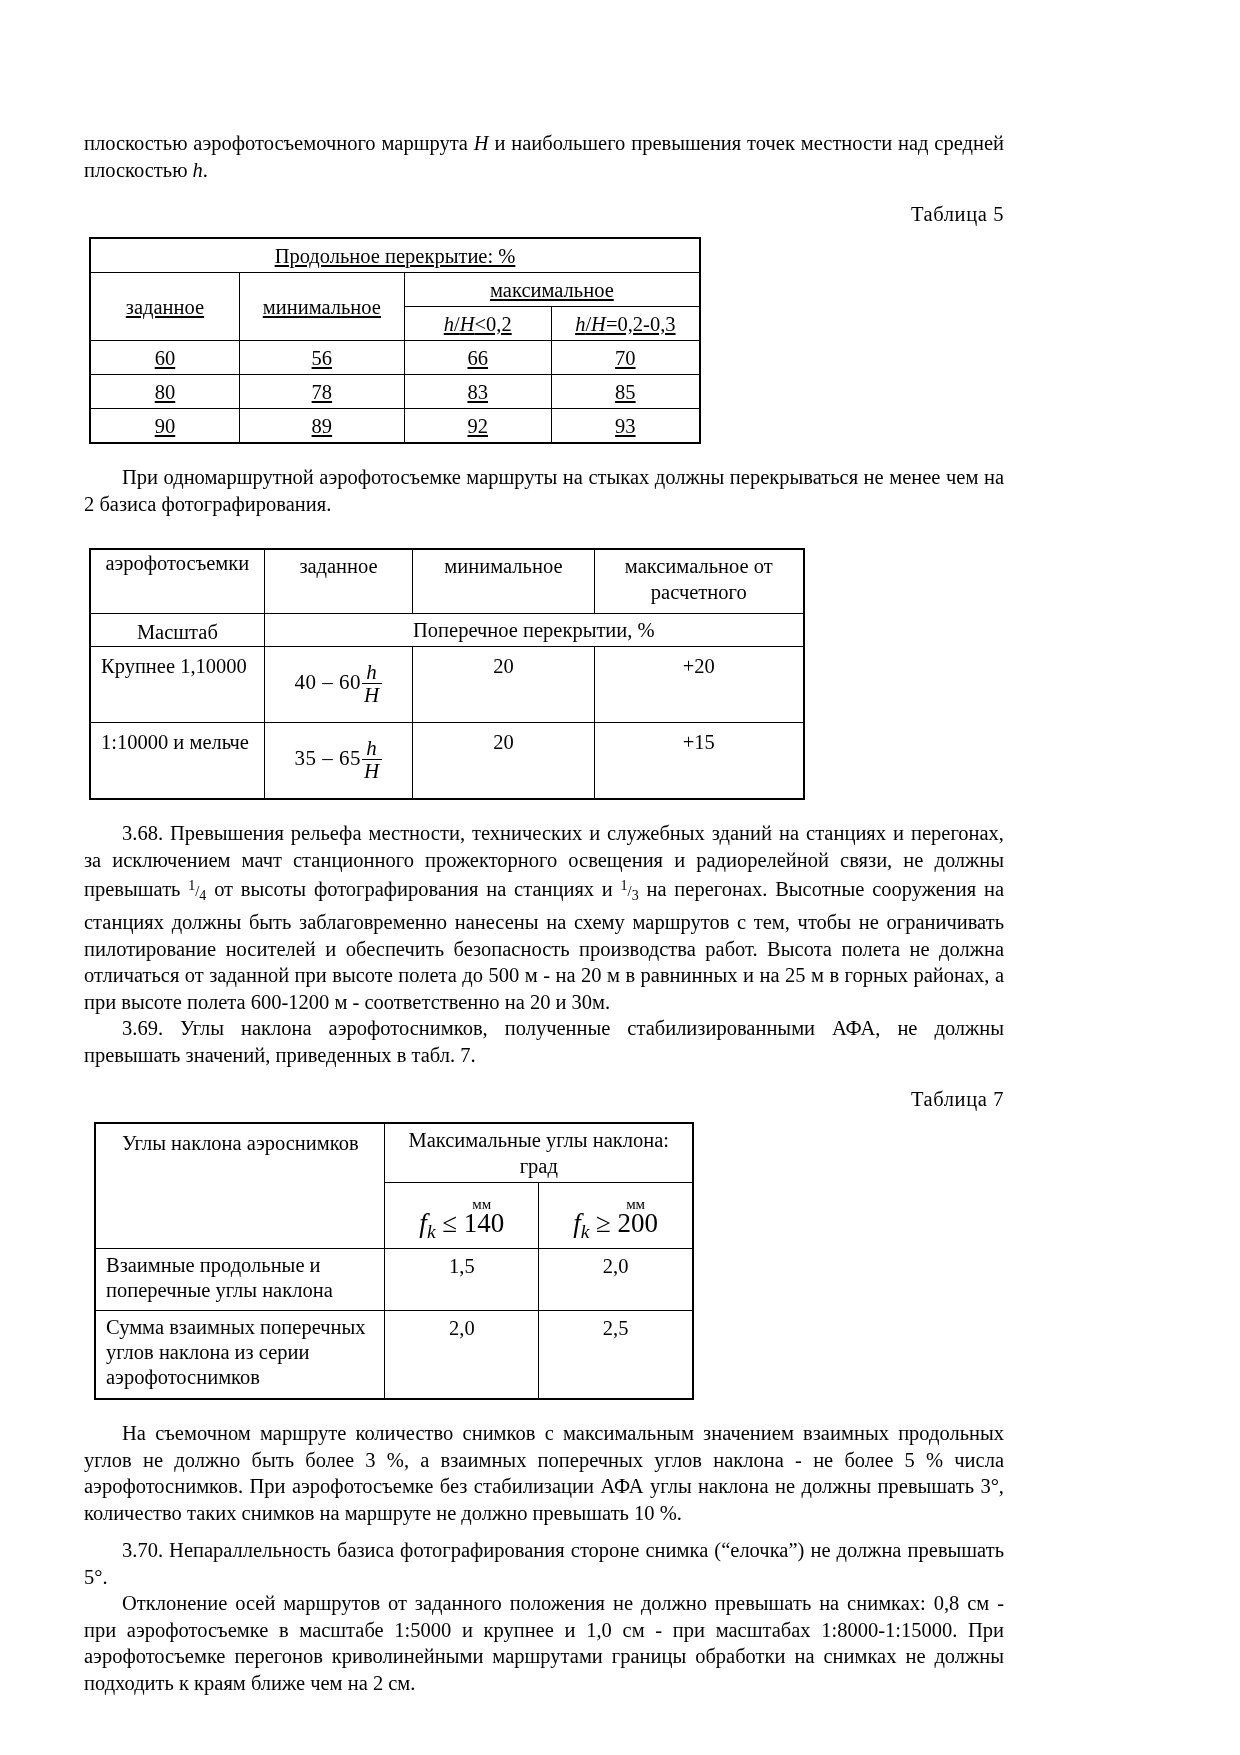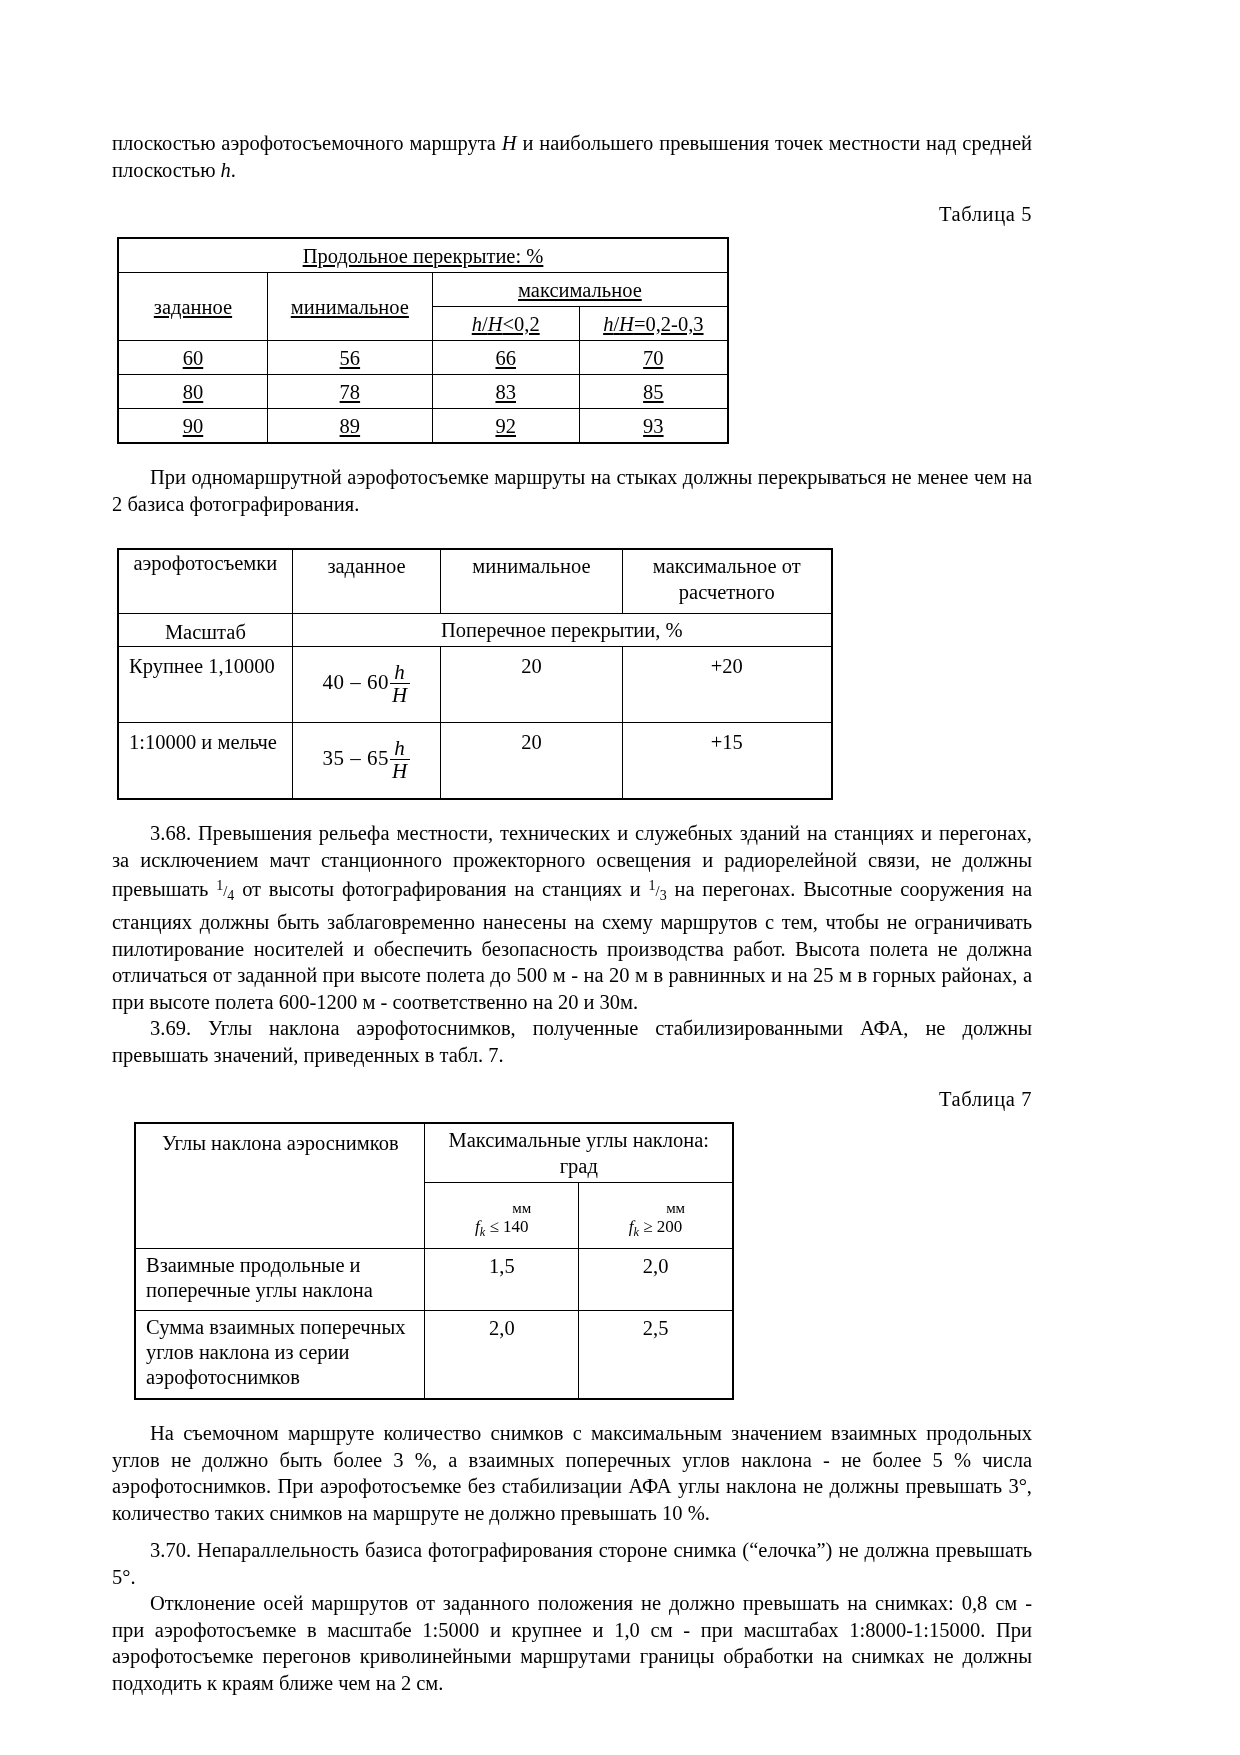--- a/index.html
+++ b/index.html
@@ -10,21 +10,21 @@
   body {
     font-family: "Liberation Serif", "DejaVu Serif", serif;
     color: #000000;
   }
   .page {
     width: 1240px;
     height: 1755px;
     position: relative;
     background: #ffffff;
     box-sizing: border-box;
-    padding: 130px 160px 0 112px;
+    padding: 130px 160px 0 84px;
   }
   .content {
     width: 920px;
   }
   p {
     margin: 0;
     font-size: 20.5px;
     line-height: 26.5px;
     text-align: justify;
     text-justify: inter-word;
@@ -67,21 +67,21 @@
   
   #table6 {
     width: 716px;
     margin-left: 5px;
   }
   #table6 td.left { text-align: left; padding-left: 10px; margin-top: 25px; }
 
   
   #table7 {
     width: 600px;
-    margin-left: 22px;
+    margin-left: 10px;
     border-radius: 23px;
   }
   #table7 td.left { text-align: left; padding-left: 10px; }
   #table7 td.top { vertical-align: top; }
   .ital { font-style: italic; }
   .frac {
     display: inline-block;
     vertical-align: middle;
     text-align: center;
     line-height: 1.05;
@@ -119,21 +119,21 @@
     font-size: 0.72em;
   }
   .mm-label {
     font-size: 15px;
     display: block;
     line-height: 14px;
     margin-left: 40px;
   }
   .fk-line {
     display: block;
-    font-size: 17px;
+    font-size: 27px;
     line-height: 24px;
   }
   .cell-two-line { line-height: 25px; }
 </style>
 </head>
 <body>
 
 <div class="page">
   <div class="content">
 

